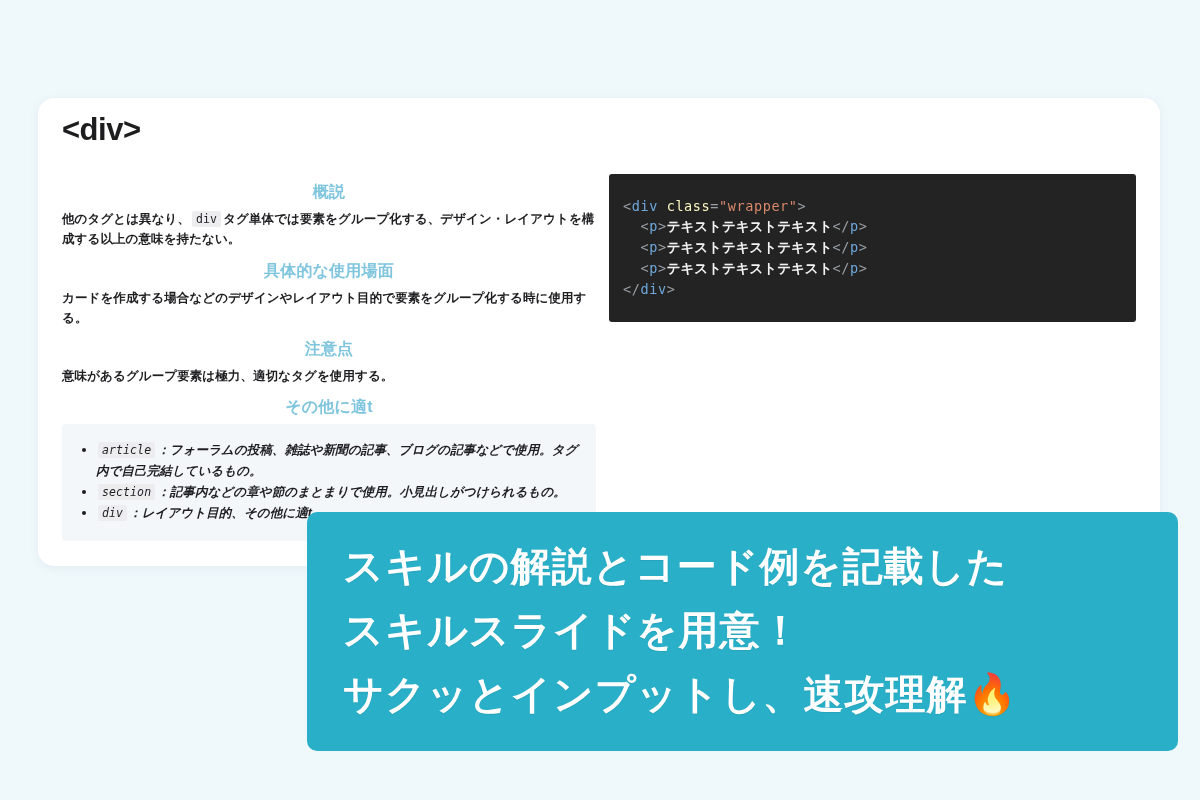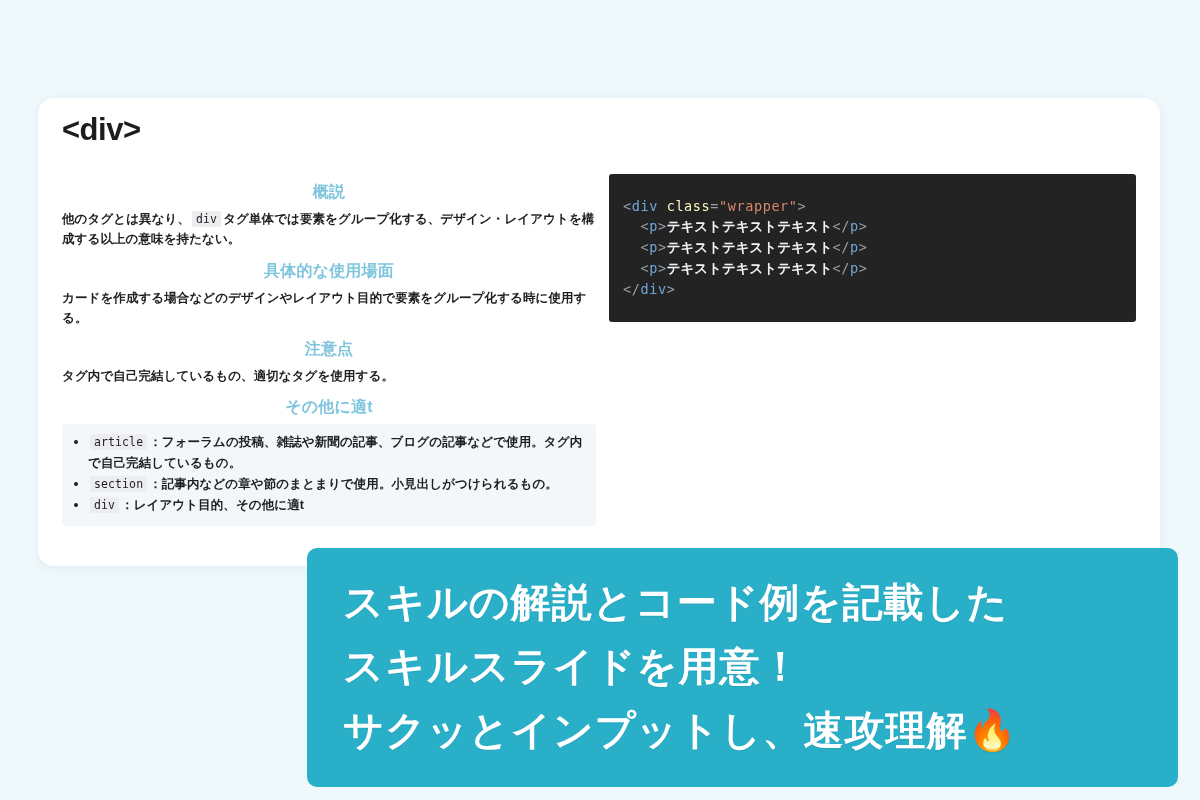--- a/index.html
+++ b/index.html
@@ -80,22 +80,23 @@
 
   .bullet-block {
     background: #f3f7fa;
     border-radius: 4px;
     padding: 8px 2px 10px 2px;
     margin-top: 4px;
   }
 
   ul.bullets {
     list-style: none;
-    margin: 0;
+    margin: 8px;
     padding: 0;
+    font-style: italic;
   }
 
   ul.bullets > li {
     position: relative;
     padding-left: 24px;
     font-size: 12.5px;
     font-weight: 700;
     color: #1f1f22;
     line-height: 1.62;
     letter-spacing: 0.1px;
@@ -134,21 +135,21 @@
   .t-punct { color: #9aa0a6; }
   .t-tag   { color: #6fa8dc; }
   .t-attr  { color: #fef9c3; }
   .t-str   { color: #d9886b; }
   .t-text  { color: #f2f2f2; font-family: "Liberation Sans","DejaVu Sans",sans-serif; font-weight:700; letter-spacing:0; }
 
   
   .overlay {
     position: absolute;
     left: 307px;
-    top: 548px;
+    top: 512px;
     width: 871px;
     height: 239px;
     background: #29afc8;
     border-radius: 10px;
     padding: 22px 40px 0 36px;
     color: #ffffff;
   }
 
   .overlay-line {
     font-size: 40px;
@@ -166,21 +167,21 @@
 
   <div class="card-title">&lt;div&gt;</div>
 
   <div class="left-col">
     <div>
         <div class="sec-heading">概説</div>
         <div class="body-text">他のタグとは異なり、<code class="inl">div</code>タグ単体では要素をグループ化する、デザイン・レイアウトを構成する以上の意味を持たない。</div>
         <div class="sec-heading">具体的な使用場面</div>
         <div class="body-text">カードを作成する場合などのデザインやレイアウト目的で要素をグループ化する時に使用する。</div>
         <div class="sec-heading">注意点</div>
-        <div class="body-text">タグ内で自己完結しているもの、適切なタグを使用する。</div>
+        <div class="body-text">意味があるグループ要素は極力、適切なタグを使用する。</div>
         <div class="sec-heading">その他に適t</div>
       </div>
     <div class="bullet-block">
       <ul class="bullets">
           <li><code class="inl">article</code>：フォーラムの投稿、雑誌や新聞の記事、ブログの記事などで使用。タグ内で自己完結しているもの。</li>
           <li><code class="inl">section</code>：記事内などの章や節のまとまりで使用。小見出しがつけられるもの。</li>
           <li><code class="inl">div</code>：レイアウト目的、その他に適t</li>
         </ul>
     </div>
   </div>

